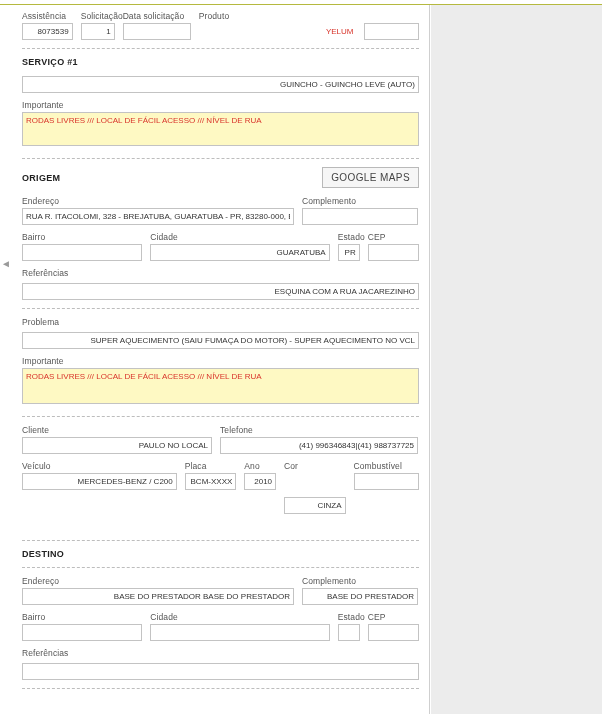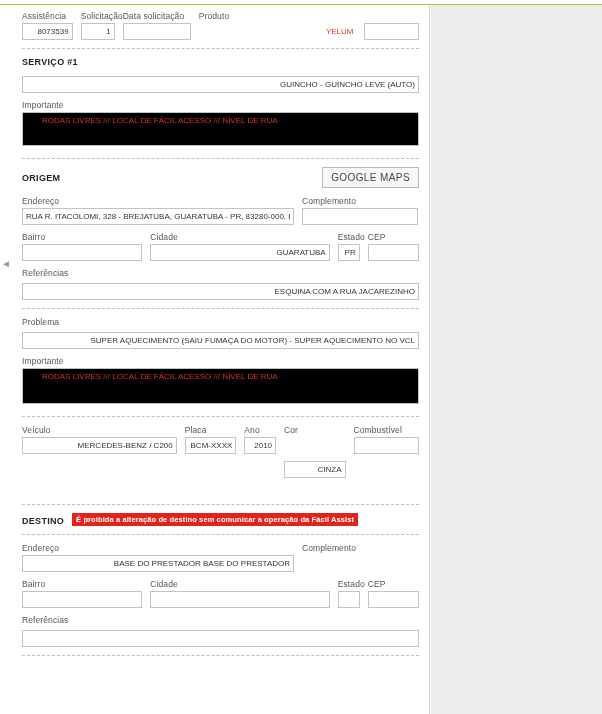--- a/index.html
+++ b/index.html
@@ -79,25 +79,25 @@
     outline: none;
     text-align: right;
   }
   .fld.red { color: #d8332a; }
   .row { display: flex; gap: 8px; margin-bottom: 7px; }
   .col { display: flex; flex-direction: column; }
   .ta {
     width: 100%;
     height: 34px;
     border: 1px solid #c3c3c3;
-    background: #000000;
+    background: #fef9c3;
     font-family: "Liberation Sans", sans-serif;
     font-size: 8px;
     color: #d8332a;
-    padding: 2px 19px;
+    padding: 2px 3px;
     resize: none;
     outline: none;
     line-height: 11px;
   }
   .ta.tall { height: 36px; }
   .section-title {
     font-size: 9px;
     font-weight: bold;
     color: #222;
     letter-spacing: 0.3px;
@@ -236,20 +236,30 @@
       <input class="fld" value="SUPER AQUECIMENTO (SAIU FUMAÇA DO MOTOR) - SUPER AQUECIMENTO NO VCL" style="">
     </div>
 
     <div style="margin-bottom:7px;">
       <span class="lbl">Importante</span>
       <textarea class="ta tall" style="">RODAS LIVRES /// LOCAL DE FÁCIL ACESSO /// NÍVEL DE RUA</textarea>
     </div>
 
     <hr class="hr-dashed">
 
+    <div class="row">
+      <div class="col" style="width:190px;">
+        <span class="lbl">Cliente</span>
+        <input class="fld" value="PAULO NO LOCAL" style="">
+      </div>
+      <div class="col" style="width:198px;">
+        <span class="lbl">Telefone</span>
+        <input class="fld" value="(41) 996346843|(41) 988737725" style="">
+      </div>
+    </div>
 
     <div class="row">
       <div class="col" style="width:156px;">
         <span class="lbl">Veículo</span>
         <input class="fld" value="MERCEDES-BENZ / C200" style="">
       </div>
       <div class="col" style="width:52px;">
         <span class="lbl">Placa</span>
         <input class="fld" value="BCM-XXXX" style="">
       </div>
@@ -264,32 +274,32 @@
       <div class="col" style="width:66px;">
         <span class="lbl">Combustível</span>
         <input class="fld" value="" style="">
       </div>
     </div>
 
     <hr class="hr-dashed" style="margin-top:26px;">
 
     <div class="destino-head">
       <div class="section-title" style="margin:0;">DESTINO</div>
-      <span class="warn-badge">É proibida a alteração de destino sem comunicar a operação da Fácil Assist</span>
     </div>
 
     <hr class="hr-dashed">
 
     <div class="row">
       <div class="col" style="width:272px;">
         <span class="lbl">Endereço</span>
         <input class="fld" value="BASE DO PRESTADOR BASE DO PRESTADOR" style="">
       </div>
       <div class="col" style="width:116px;">
         <span class="lbl">Complemento</span>
+        <input class="fld" value="BASE DO PRESTADOR" style="">
       </div>
     </div>
 
     <div class="row">
       <div class="col" style="width:122px;">
         <span class="lbl">Bairro</span>
         <input class="fld" value="" style="">
       </div>
       <div class="col" style="width:182px;">
         <span class="lbl">Cidade</span>

